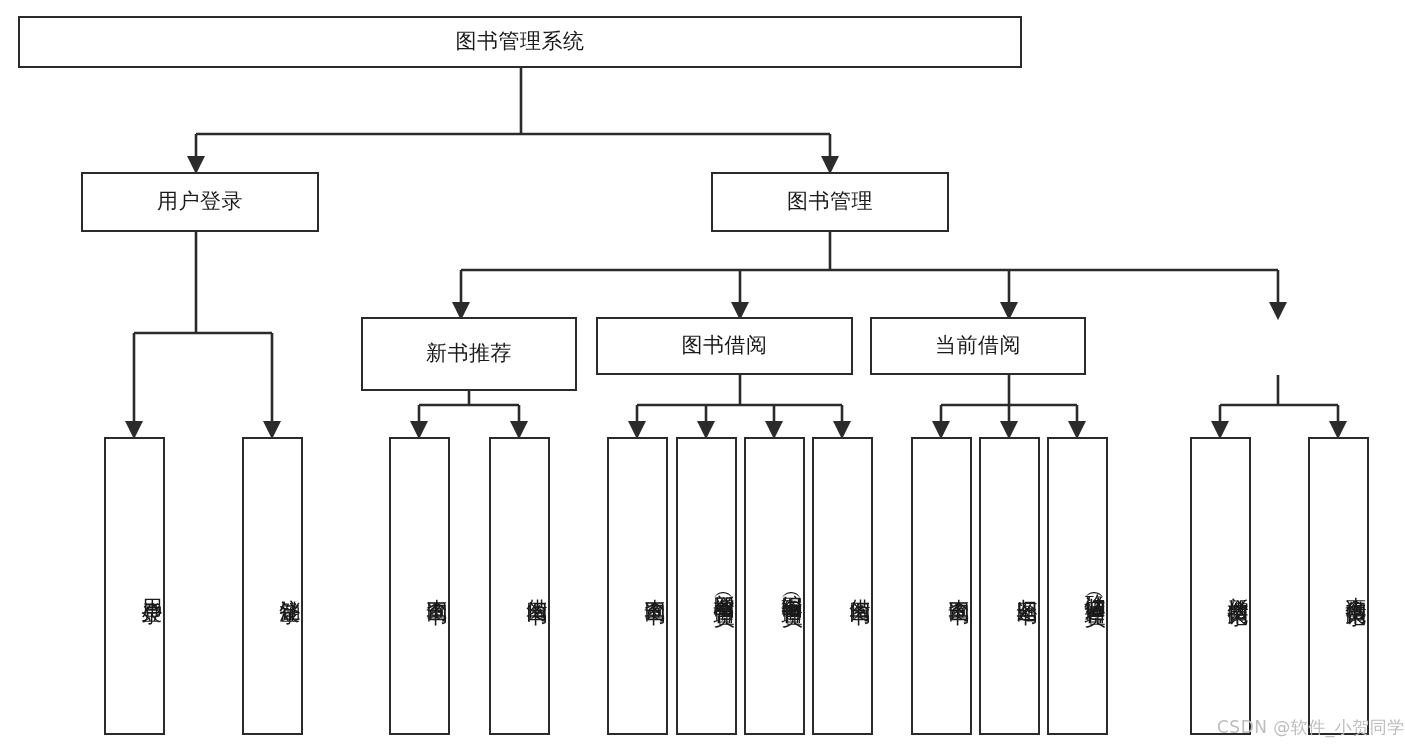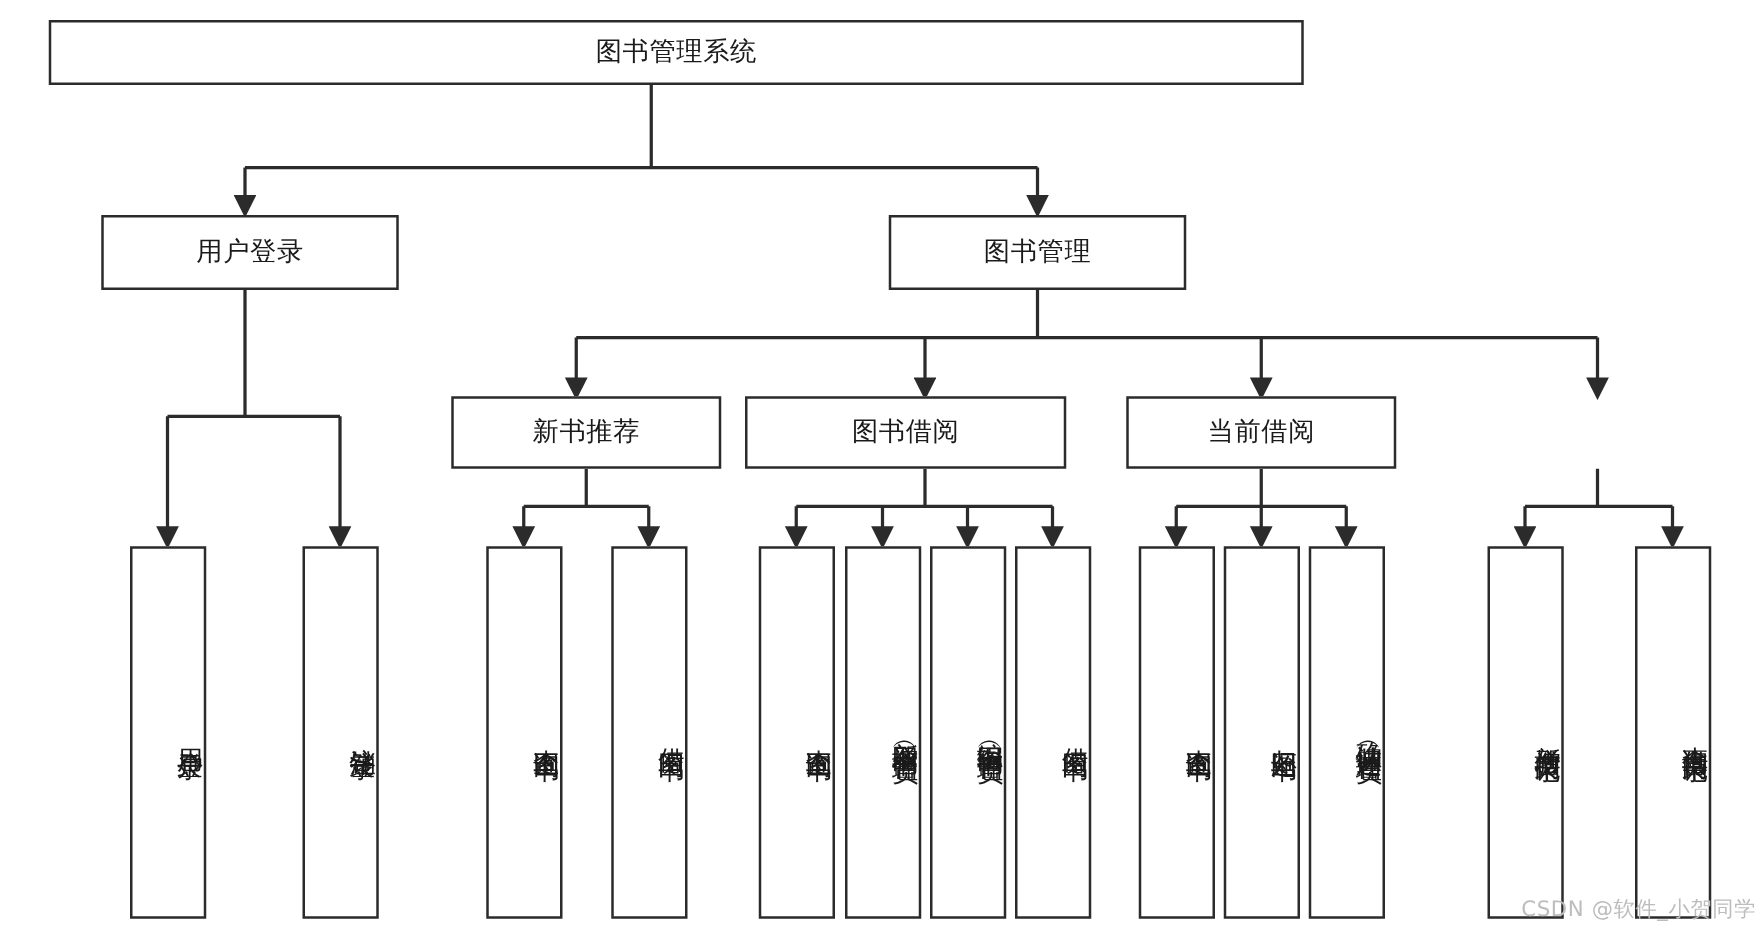--- a/index.html
+++ b/index.html
@@ -113,38 +113,38 @@
       <path d="M 1009 405 L 1009 430" marker-end="url(#arrow)"></path>
       <path d="M 1077 405 L 1077 430" marker-end="url(#arrow)"></path>
 
       <path d="M 1278 375 L 1278 405"></path>
       <path d="M 1220 405 L 1338 405"></path>
       <path d="M 1220 405 L 1220 430" marker-end="url(#arrow)"></path>
       <path d="M 1338 405 L 1338 430" marker-end="url(#arrow)"></path>
     </g>
   </svg>
 
-  <div class="node horiz" style="left:18px; top:16px; width:1004px; height:52px;margin-left:21px;">
+  <div class="node horiz" style="left:18px; top:16px; width:1004px; height:52px;">
     <span>图书管理系统</span>
   </div>
 
   <div class="node horiz" style="left:81px; top:172px; width:238px; height:60px;">
     <span>用户登录</span>
   </div>
   <div class="node horiz" style="left:711px; top:172px; width:238px; height:60px;align-items:center;">
     <span>图书管理</span>
   </div>
 
-  <div class="node horiz" style="left:361px; top:317px; width:216px; height:58px;">
+  <div class="node horiz" style="left:361px; top:317px; width:216px; height:74px;">
     <span>新书推荐</span>
   </div>
   <div class="node horiz" style="left:596px; top:317px; width:257px; height:58px;">
     <span>图书借阅</span>
   </div>
-  <div class="node horiz" style="left:901px; top:317px; width:216px; height:58px;">
+  <div class="node horiz" style="left:870px; top:317px; width:216px; height:58px;">
     <span>当前借阅</span>
   </div>
 
   <div class="node vert" style="left:104px; top:437px; width:61px; height:298px;">
     <span class="vtext">用户登录</span>
   </div>
   <div class="node vert" style="left:242px; top:437px; width:61px; height:298px;">
     <span class="vtext">注销登录</span>
   </div>
 

